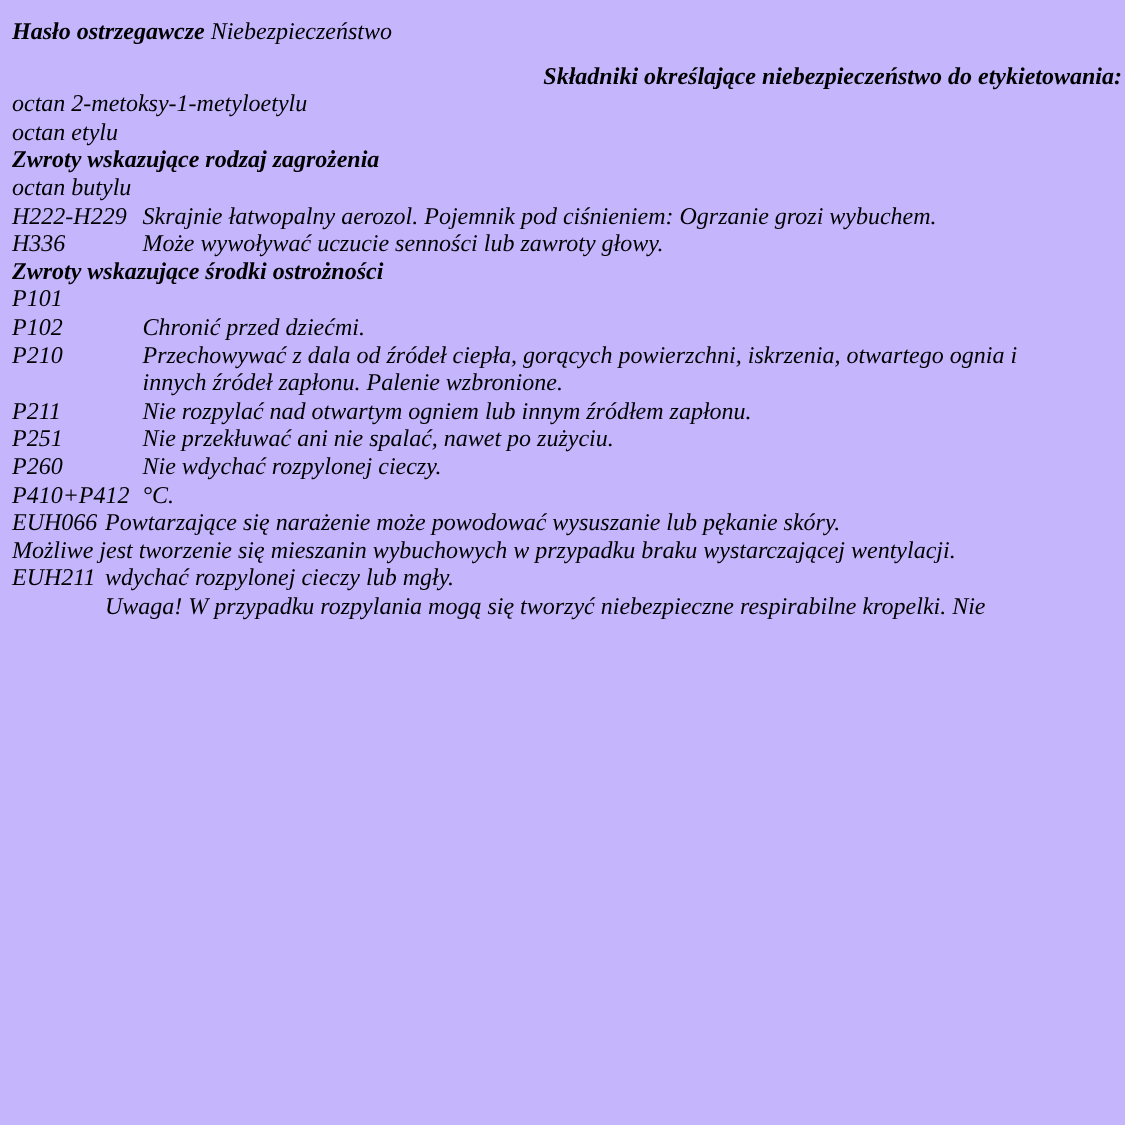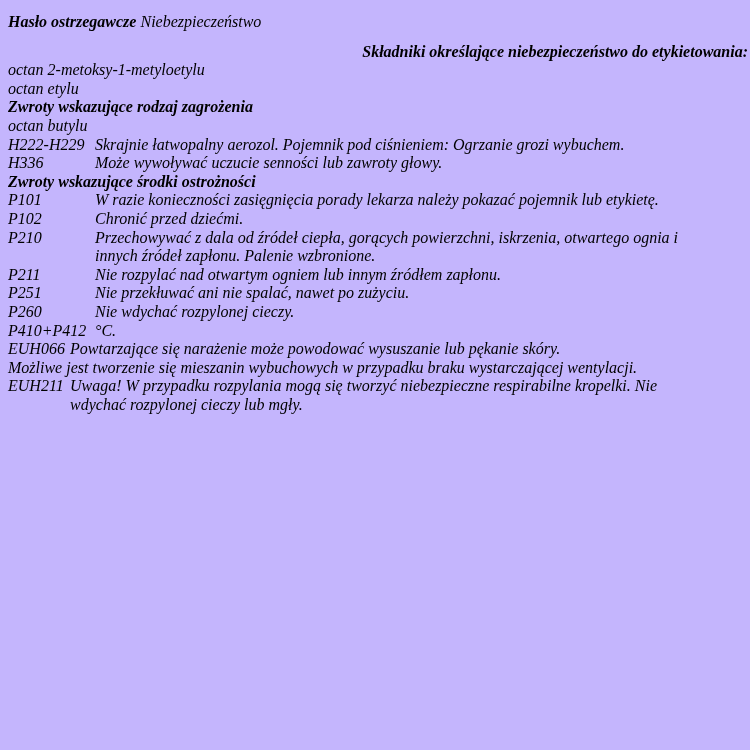--- a/index.html
+++ b/index.html
@@ -56,23 +56,20 @@
     <div class="code-col">H336</div>
     <div class="desc-col">
       <div class="tline">Może wywoływać uczucie senności lub zawroty głowy.</div>
     </div>
   </div>
 
   <div class="tline bold">Zwroty wskazujące środki ostrożności</div>
 
   <div class="row">
     <div class="code-col">P101</div>
-    <div class="desc-col">
-      <div class="tline">W razie konieczności zasięgnięcia porady lekarza należy pokazać pojemnik lub etykietę.</div>
-    </div>
   </div>
   <div class="row">
     <div class="code-col">P102</div>
     <div class="desc-col">
       <div class="tline">Chronić przed dziećmi.</div>
     </div>
   </div>
   <div class="row">
     <div class="code-col">P210</div>
     <div class="desc-col">
@@ -111,18 +108,18 @@
     <div class="desc-col">
       <div class="tline">Powtarzające się narażenie może powodować wysuszanie lub pękanie skóry.</div>
     </div>
   </div>
 
   <div class="tline">Możliwe jest tworzenie się mieszanin wybuchowych w przypadku braku wystarczającej wentylacji.</div>
 
   <div class="row">
     <div class="code-col-euh">EUH211</div>
     <div class="desc-col">
+      <div class="tline">wdychać rozpylonej cieczy lub mgły.</div>
       <div class="tline">Uwaga! W przypadku rozpylania mogą się tworzyć niebezpieczne respirabilne kropelki. Nie</div>
-      <div class="tline">wdychać rozpylonej cieczy lub mgły.</div>
     </div>
   </div>
 
 </div>
 
 </body></html>

